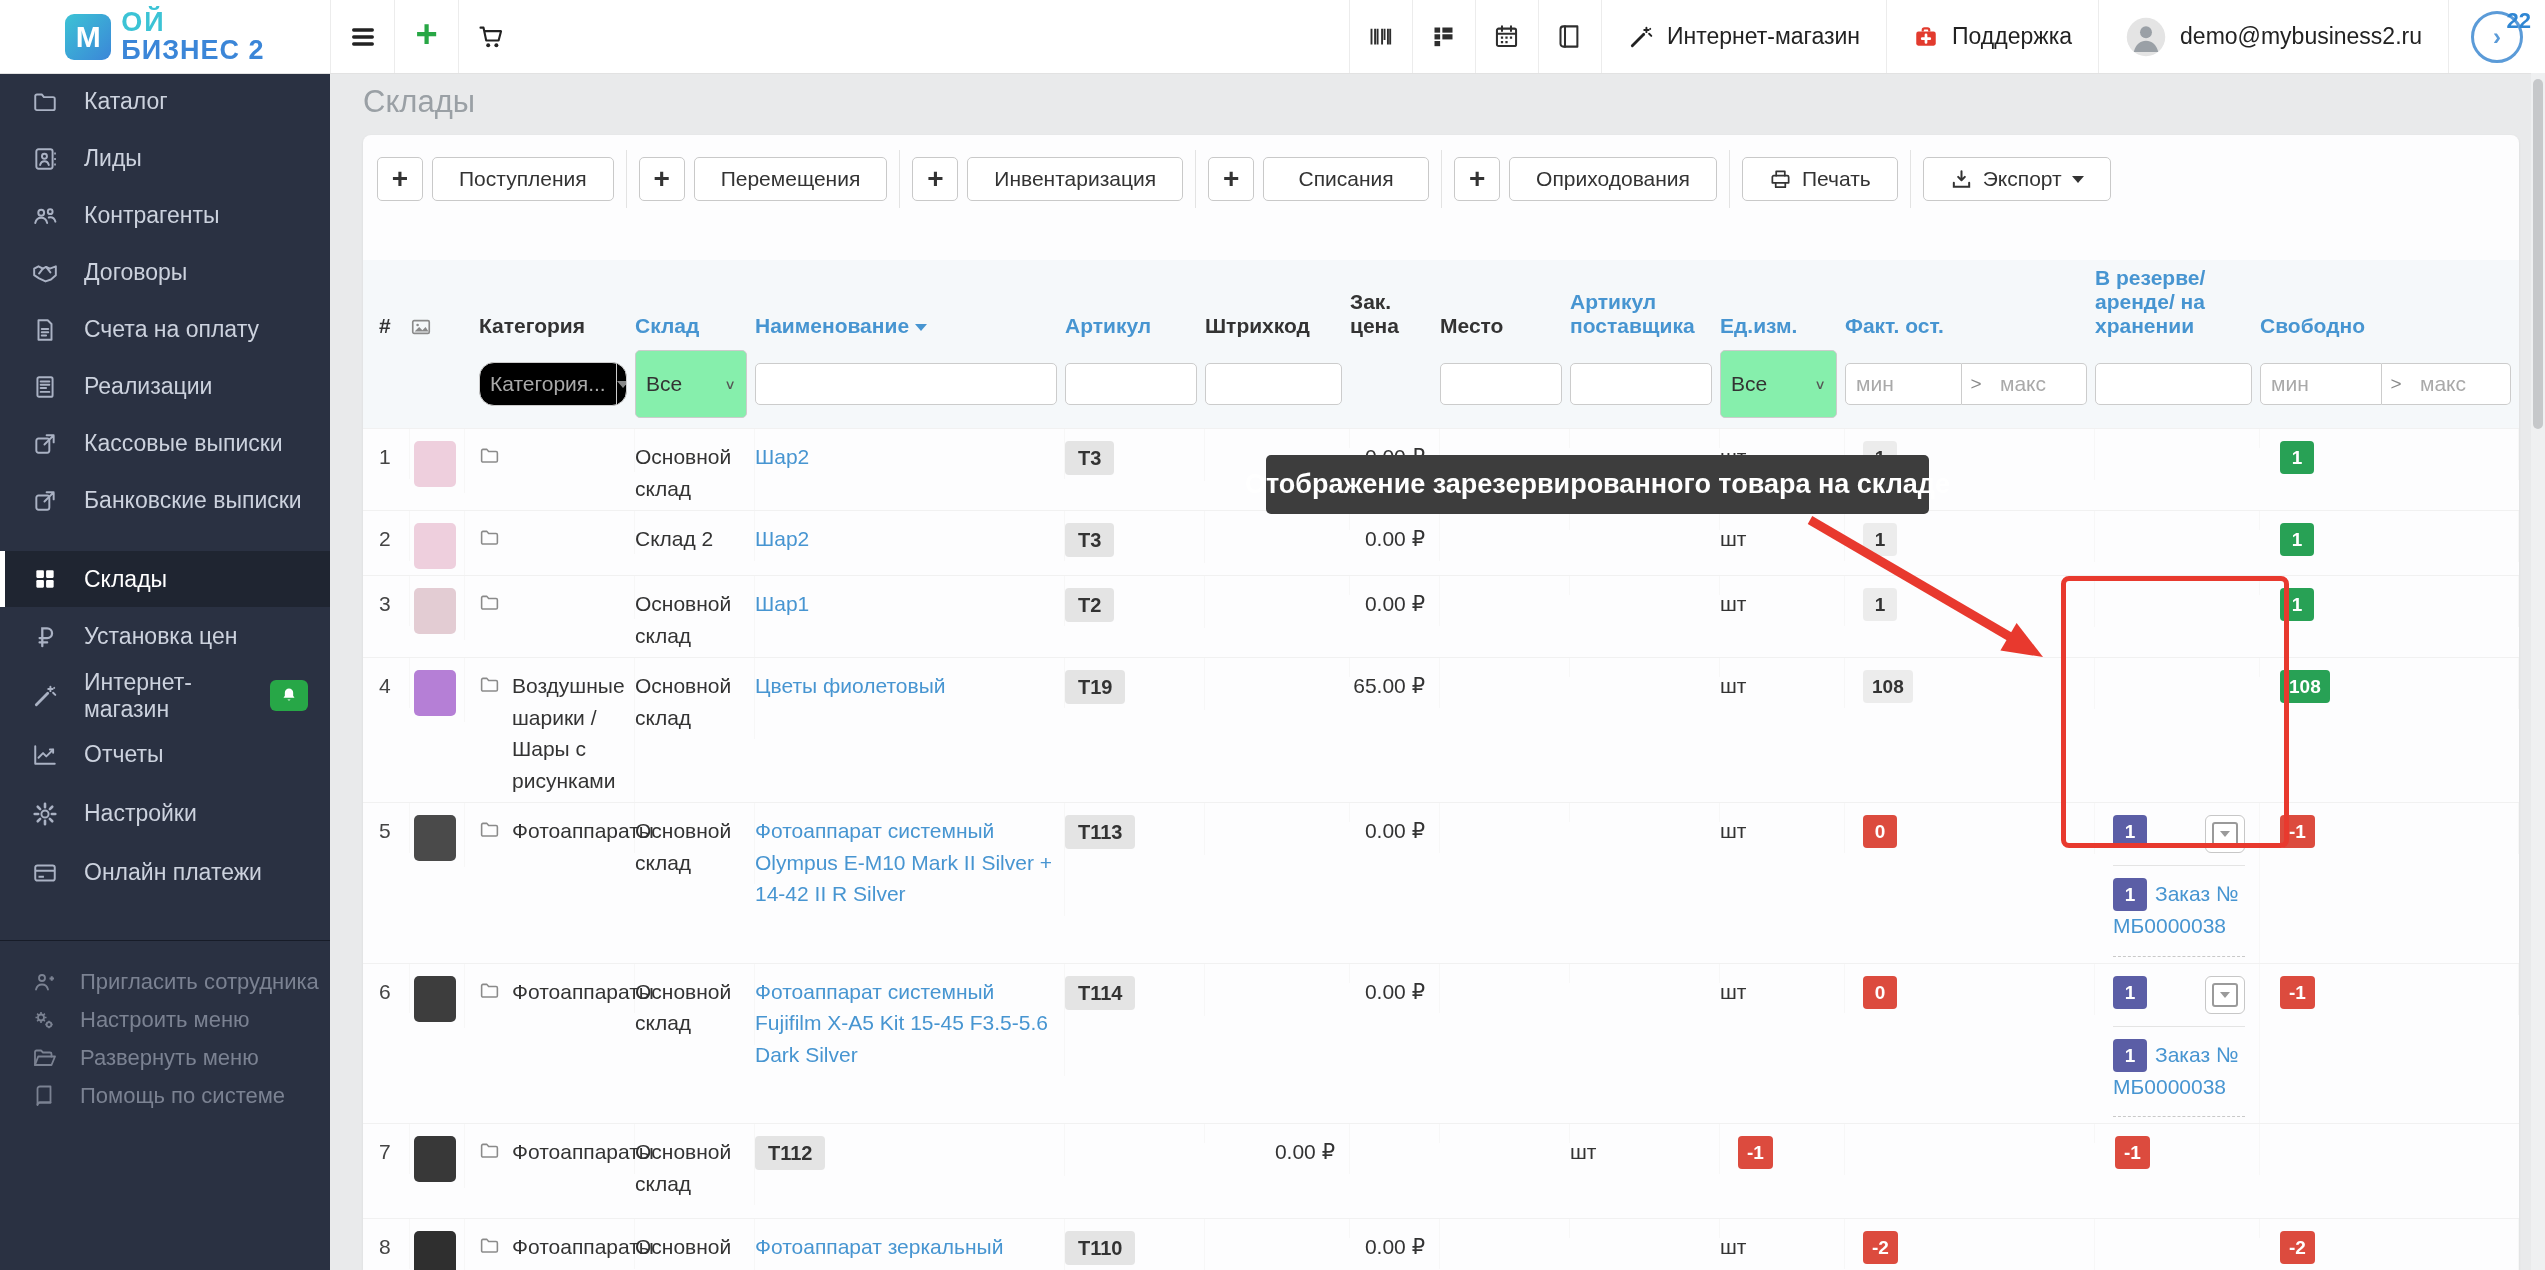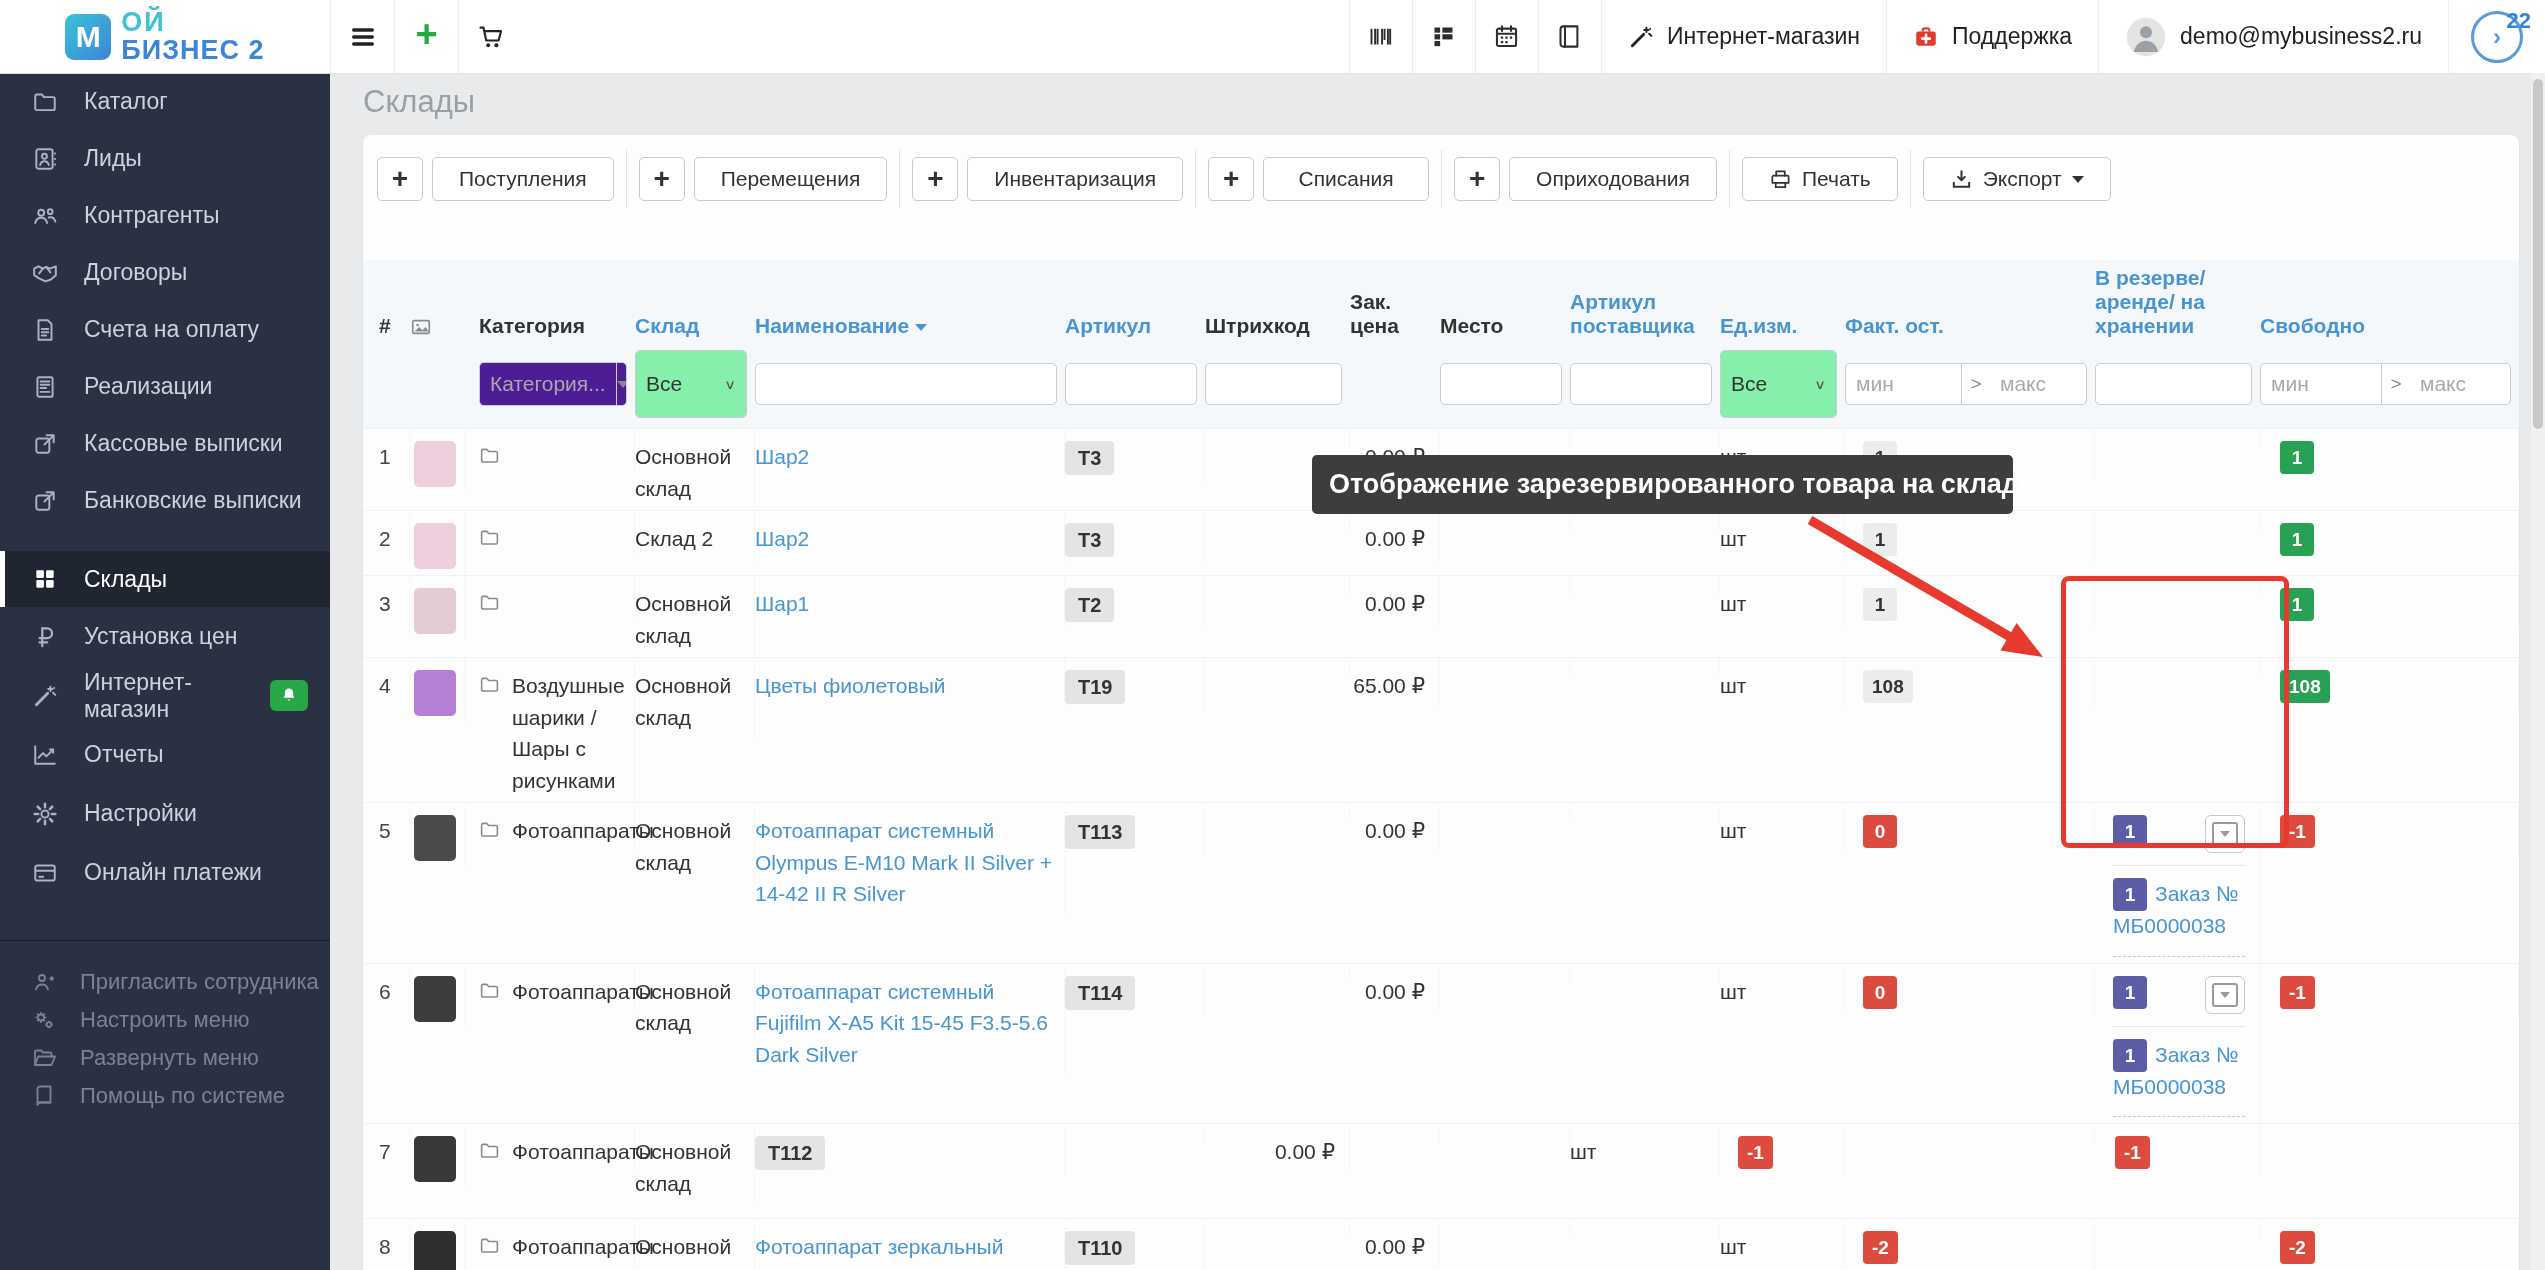--- a/index.html
+++ b/index.html
@@ -61,21 +61,21 @@
   .hrow{align-items:end;padding:6px 0 8px 0;min-height:42px;}
   .hcell{font-size:21px;font-weight:bold;color:#333;line-height:1.15;padding-right:10px;}
   .hcell.link{color:#4795d1;}
   .hcell .sort{display:inline-block;width:0;height:0;border-left:6px solid transparent;border-right:6px solid transparent;
                border-top:7px solid #4795d1;margin-left:6px;vertical-align:middle;}
   .frow{padding:4px 0 10px 0;align-items:center;}
   .fcell{padding-right:8px;}
   .fin{width:100%;height:42px;border:1px solid #ccc;border-radius:5px;background:#fff;box-sizing:border-box;
        font-size:21px;padding:0 10px;outline:none;font-family:inherit;color:#333;}
   .fin::placeholder{color:#a9a9a9;}
-  .sel2{height:42px;border:1px solid #ccc;border-radius:5px;background:#4c1d95;display:flex;align-items:center;overflow:hidden;}
+  .sel2{height:42px;border:1px solid #ccc;border-radius:15px;background:#000000;display:flex;align-items:center;overflow:hidden;}
   .sel2 .ph{color:#a9a9a9;font-size:21px;padding:0 10px;flex:1;}
   .sel2 .cbox{width:30px;align-self:stretch;border-left:1px solid #ccc;display:flex;align-items:center;justify-content:center;}
   .tri{width:0;height:0;border-left:6px solid transparent;border-right:6px solid transparent;border-top:7px solid #888;}
   .sel{height:42px;border:1px solid #ccc;border-radius:5px;background:#86efac;display:flex;align-items:center;
        padding:12px 10px;font-size:21px;color:#333;gap:8px;}
   .sel .chev{margin-left:auto;color:#555;font-size:16px;transform:scaleY(0.8);}
   .range{display:flex;height:42px;}
   .range input{min-width:0;border:1px solid #ccc;background:#fff;font-size:21px;padding:0 10px;outline:none;font-family:inherit;color:#333;box-sizing:border-box;height:42px;}
   .range input::placeholder{color:#a9a9a9;}
   .range .r1{flex:1.25;border-radius:5px 0 0 5px;}
@@ -106,23 +106,23 @@
   .res-top{display:flex;justify-content:space-between;align-items:flex-start;}
   .res-dd{width:38px;height:36px;border:1px solid #c7c7c7;border-radius:6px;background:#fff;
           display:flex;align-items:center;justify-content:center;cursor:pointer;}
   .res-dd .inbox{width:22px;height:20px;border:2px solid #9a9a9a;border-radius:3px;display:flex;align-items:center;justify-content:center;}
   .res-dd .tri{border-top-color:#9a9a9a;border-left-width:5px;border-right-width:5px;border-top-width:6px;}
   .res-hr{border-top:1px solid #e4e4e4;margin:12px 0 12px 0;}
   .res-order{font-size:21px;line-height:1.45;color:#4795d1;}
   .res-order .bdg{margin-right:8px;}
   .res-dash{border-top:1px dashed #c9c9c9;margin-top:14px;}
   
-  .tooltip{position:absolute;left:1312px;top:455px;width:663px;height:59px;background:#3d3d3d;color:#fff;
+  .tooltip{position:absolute;left:1266px;top:455px;width:663px;height:59px;background:#3d3d3d;color:#fff;
            font-size:27px;font-weight:bold;border-radius:5px;display:flex;align-items:center;justify-content:center;
-           z-index:50;white-space:nowrap;padding-left:38px;}
+           z-index:50;white-space:nowrap;}
   .arrow-svg{position:absolute;left:1750px;top:505px;z-index:49;pointer-events:none;}
   .redbox{position:absolute;left:2061px;top:576px;width:218px;height:262px;border:5px solid #e8392e;
           border-radius:8px;z-index:48;pointer-events:none;}
   
   .scrollbar{position:absolute;right:0;top:73px;width:14px;height:1197px;background:#eff0f1;z-index:40;}
   .scroll-thumb{position:absolute;left:2px;top:6px;width:10px;height:350px;background:#c6c8ca;border-radius:5px;}
   .mi-icon svg{display:block;}
 </style>
 </head>
 <body>

